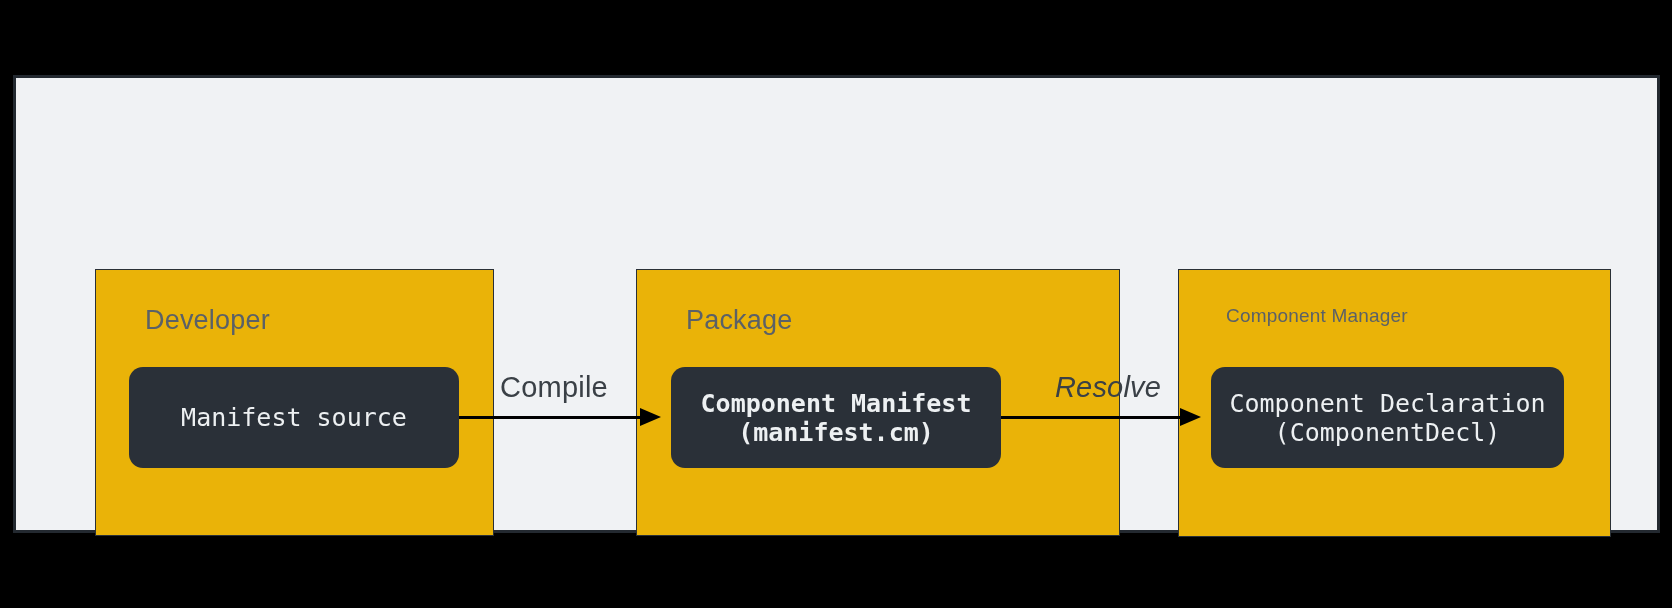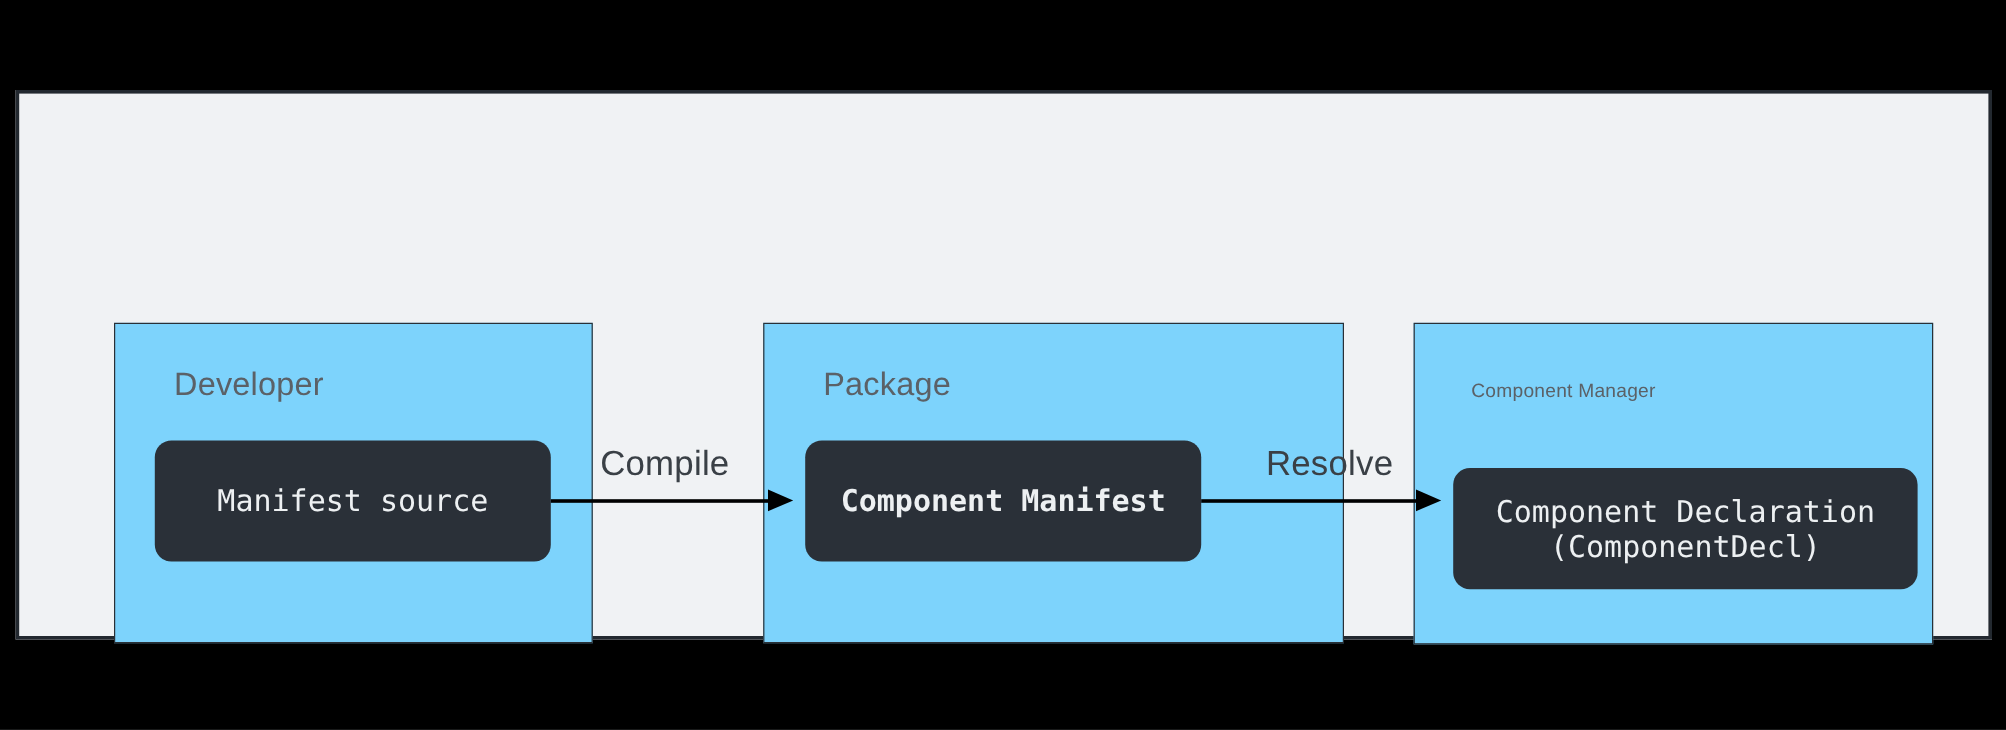--- a/index.html
+++ b/index.html
@@ -19,58 +19,58 @@
     left: 13px;
     top: 75px;
     width: 1647px;
     height: 458px;
     background: #f0f2f4;
     border: 3px solid #232930;
   }
 
   .node {
     position: absolute;
-    background: #7dd3fc;
+    background: #eab308;
     border: 1.5px solid #2a3036;
   }
   .node-1 { left: 79px;   top: 191px; width: 399px; height: 267px; }
   .node-2 { left: 620px;  top: 191px; width: 484px; height: 267px; }
   .node-3 { left: 1162px; top: 191px; width: 433px; height: 268px; }
 
   .node-title {
     position: absolute;
     left: 49px;
     top: 35px;
     font-size: 27px;
     color: #5b6167;
     white-space: nowrap;
     letter-spacing: 0.2px;
   }
-  .node-3 .node-title { left: 47px; top: 35px; font-size: 16px; margin-top: 13px; }
+  .node-3 .node-title { left: 47px; top: 35px; font-size: 19px; }
 
   .artifact {
     position: absolute;
     top: 97px;
     height: 101px;
     background: #2a3038;
     border-radius: 14px;
     display: flex;
     flex-direction: column;
     align-items: center;
     justify-content: center;
     color: #edf0f2;
     font-family: "DejaVu Sans Mono", monospace;
     font-size: 25px;
     line-height: 29px;
     white-space: nowrap;
     text-align: center;
   }
   .node-1 .artifact { left: 33px; width: 330px; }
   .node-2 .artifact { left: 34px; width: 330px; font-weight: bold; }
-  .node-3 .artifact { left: 32px; width: 387px; margin-top: 23px; }
+  .node-3 .artifact { left: 32px; width: 353px; }
 
   .edge-line {
     position: absolute;
     height: 3px;
     background: #000;
     top: 338px;
   }
   .edge-1-line { left: 443px; width: 182px; }
   .edge-2-line { left: 985px; width: 180px; }
 
@@ -89,39 +89,40 @@
   .edge-label {
     position: absolute;
     top: 293px;
     width: 200px;
     text-align: center;
     font-size: 29px;
     color: #3a4046;
     letter-spacing: 0.2px;
   }
   .edge-1-label { left: 438px; }
-  .edge-2-label { left: 992px; }
+  .edge-2-label { left: 992px; font-style: italic; }
 </style>
 </head>
 <body>
 
 <div class="stage">
   <div class="panel">
 
     <div class="node node-1">
       <div class="node-title">Developer</div>
       <div class="artifact">
         <div>Manifest source</div>
       </div>
     </div>
 
     <div class="node node-2">
       <div class="node-title">Package</div>
       <div class="artifact">
         <div>Component Manifest</div>
+        <div>(manifest.cm)</div>
       </div>
     </div>
 
     <div class="node node-3">
       <div class="node-title">Component Manager</div>
       <div class="artifact">
         <div>Component Declaration</div>
         <div>(ComponentDecl)</div>
       </div>
     </div>

